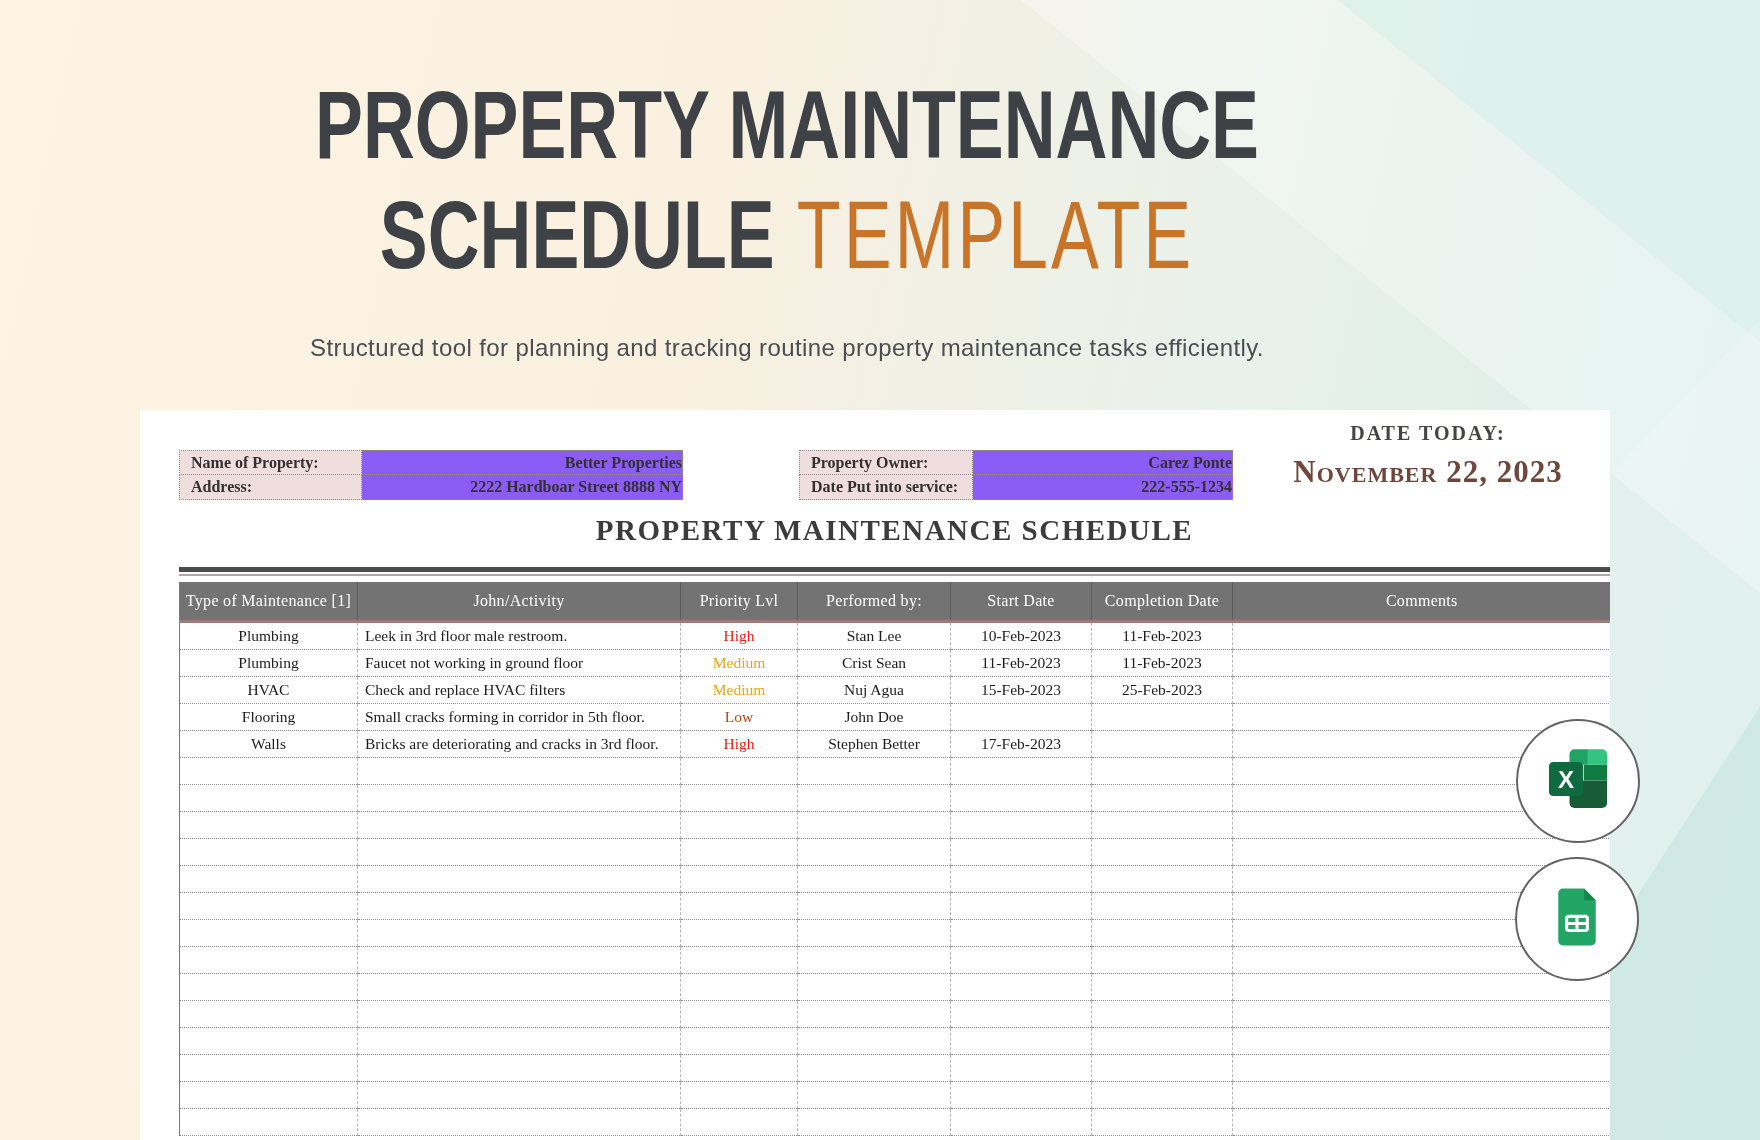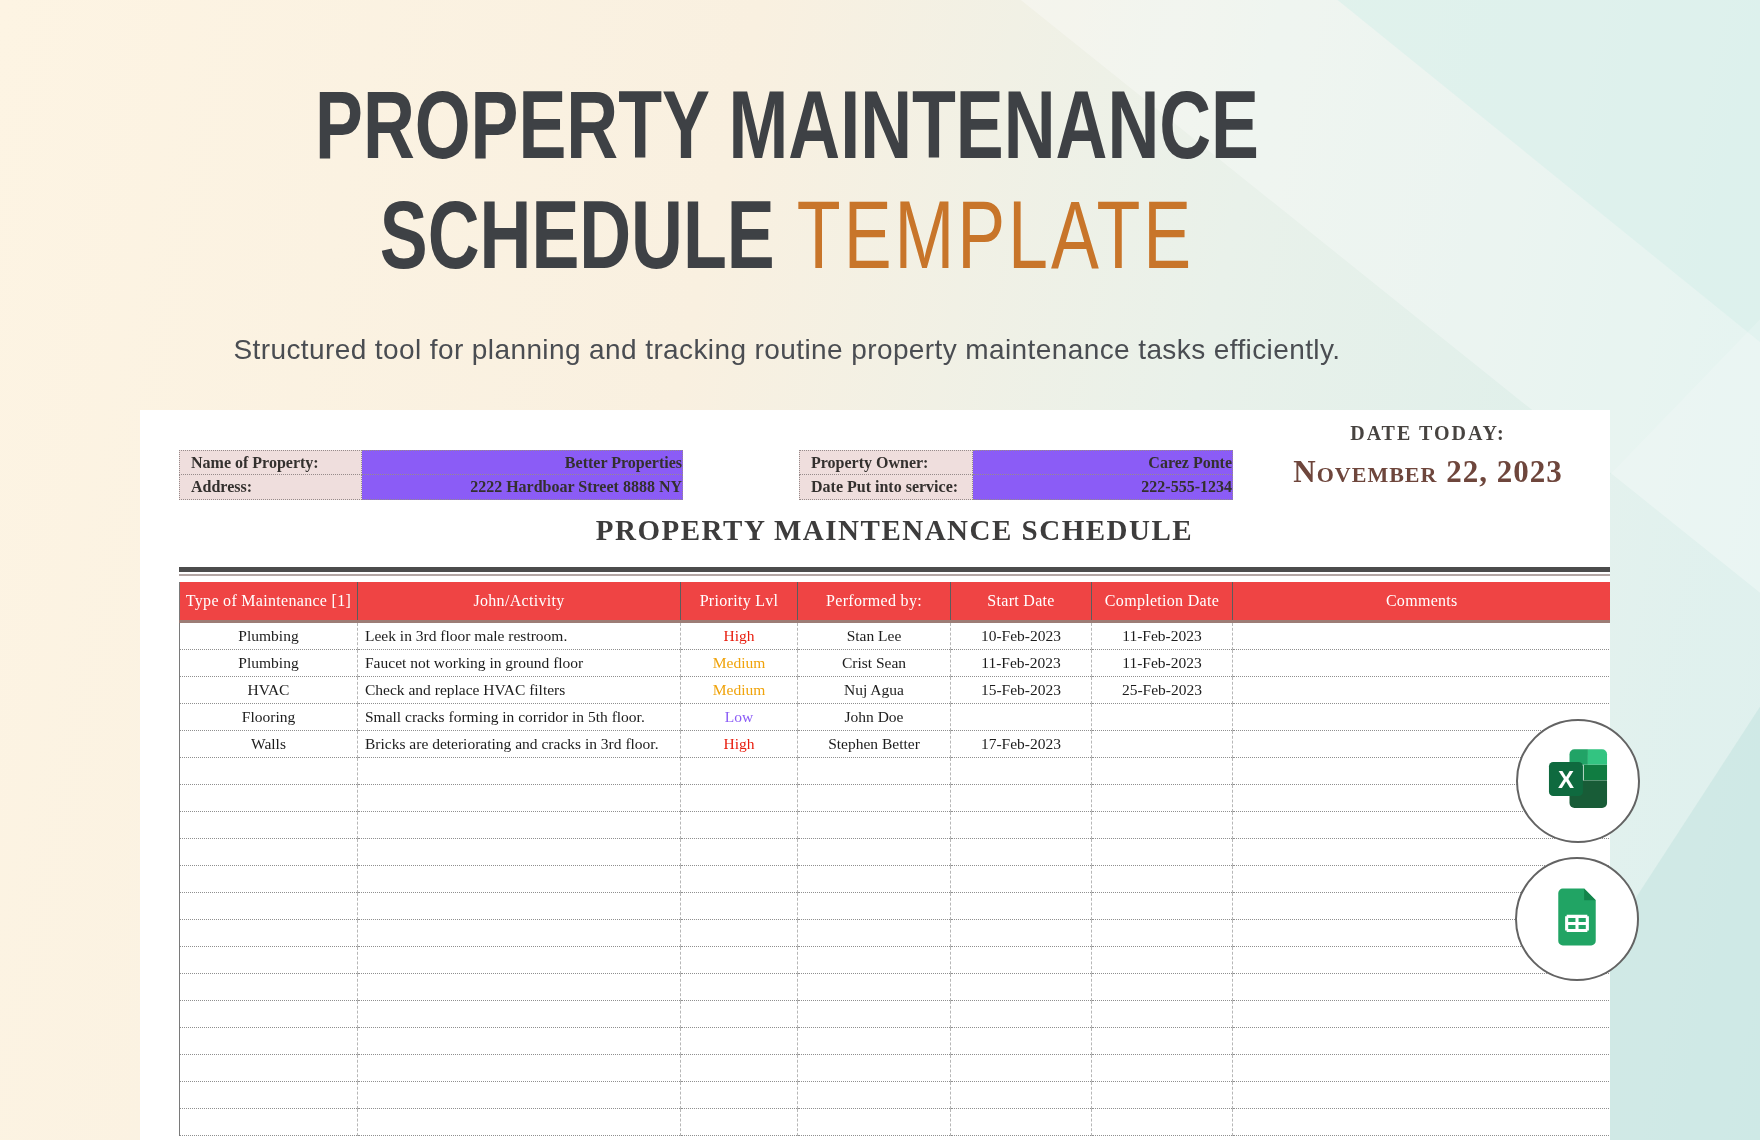--- a/index.html
+++ b/index.html
@@ -22,21 +22,21 @@
     position:absolute;left:0;width:1574px;text-align:center;
     font-family:"Liberation Sans",sans-serif;font-weight:bold;
     font-size:97px;line-height:1;color:#3e4145;
     transform:scaleX(.74);white-space:nowrap;
   }
   .title1{top:76px;}
   .title2{top:186px;}
   .title2 .accent{font-weight:normal;color:#c8752a;margin-left:30px;letter-spacing:4px;}
   .subtitle{
     position:absolute;top:334px;left:0;width:1574px;text-align:center;
-    font-family:"Liberation Sans",sans-serif;font-size:28px;color:#4a4d52;letter-spacing:.4px;
+    font-family:"Liberation Sans",sans-serif;font-size:24px;color:#4a4d52;letter-spacing:.4px;
   }
 
   
   .card{position:absolute;left:140px;top:410px;width:1470px;height:730px;background:#fff;overflow:hidden;}
 
   
   .info-table{position:absolute;font-size:16px;font-weight:bold;color:#33302e;}
   .it-left{left:39px;top:40px;}
   .it-right{left:659px;top:40px;}
   .irow{display:flex;height:25px;line-height:24px;}
@@ -61,21 +61,21 @@
   }
   .rule{position:absolute;top:157px;left:39px;width:1431px;height:2px;
     border-top:5px solid #4c4c4c;border-bottom:2px solid #b3a6a4;box-sizing:content-box;}
 
   table.schedule{
     position:absolute;top:172px;left:39px;width:1431px;
     border-collapse:collapse;table-layout:fixed;
     font-size:15.5px;color:#1c1c1c;border-left:1px solid #7a7a7a;
   }
   table.schedule th{
-    height:36px;background:#ef4444;color:#fff;font-weight:normal;font-size:16px;
+    height:36px;background:#737373;color:#fff;font-weight:normal;font-size:16px;
     letter-spacing:.3px;border-left:1px solid #5c5c5c;border-bottom:3px solid #9c7d76;
     overflow:hidden;white-space:nowrap;
   }
   table.schedule td{
     height:26px;text-align:center;padding:0 4px;
     border-bottom:1.5px dotted #8f8f8f;border-left:1px dashed #b7b7b7;
     overflow:hidden;white-space:nowrap;
   }
   table.schedule td.left{text-align:left;padding-left:7px;}
   table.schedule td:first-child,table.schedule th:first-child{border-left:none;}
@@ -178,21 +178,21 @@
           <td class="left">Check and replace HVAC filters</td>
           <td style="color: rgb(240, 163, 10);">Medium</td>
           <td>Nuj Agua</td>
           <td>15-Feb-2023</td>
           <td>25-Feb-2023</td>
           <td></td>
         </tr>
         <tr>
           <td>Flooring</td>
           <td class="left">Small cracks forming in corridor in 5th floor.</td>
-          <td style="color: #8b5cf6;">Low</td>
+          <td style="color: #c2410c;">Low</td>
           <td>John Doe</td>
           <td></td>
           <td></td>
           <td></td>
         </tr>
         <tr>
           <td>Walls</td>
           <td class="left">Bricks are deteriorating and cracks in 3rd floor.</td>
           <td style="color: rgb(232, 28, 13);">High</td>
           <td>Stephen Better</td>

